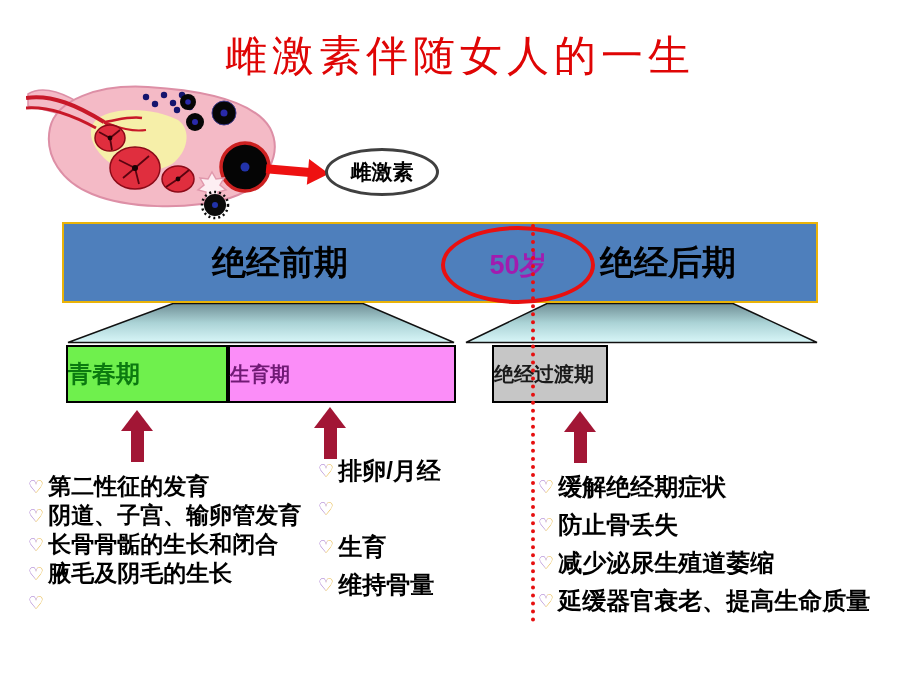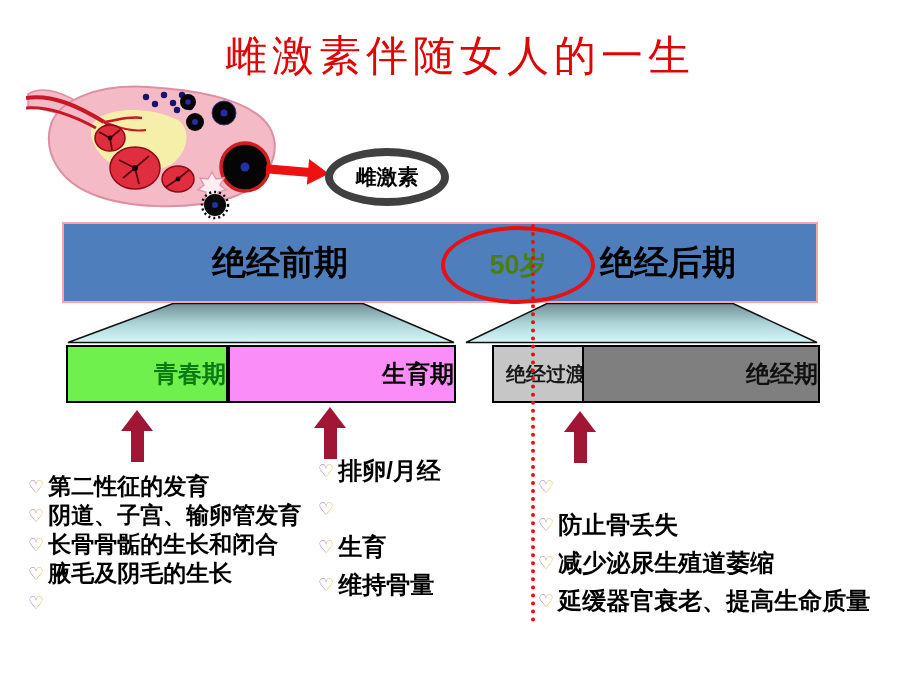--- a/index.html
+++ b/index.html
@@ -14,50 +14,50 @@
   }
   
   .ovary-svg{position:absolute;left:26px;top:76px;width:280px;height:152px;}
   
   .estro-arrow{position:absolute;left:266px;top:158px;width:64px;height:26px;transform:rotate(5deg);}
   .estro-arrow .shaft{position:absolute;left:0;top:9px;width:44px;height:9px;background:#ee1111;}
   .estro-arrow .head{position:absolute;left:42px;top:0;width:0;height:0;
     border-top:13px solid transparent;border-bottom:13px solid transparent;border-left:21px solid #ee1111;}
   .estrogen-ellipse{
     position:absolute;left:325px;top:148px;width:108px;height:42px;background:#fff;
-    border:8px solid #404040;border-radius:50%;z-index:2;
+    border:3px solid #404040;border-radius:50%;z-index:2;
     display:flex;align-items:center;justify-content:center;
     font-size:21px;font-weight:700;color:#000;
   }
   
   .axis-bar{
     position:absolute;left:62px;top:222px;width:752px;height:77px;
-    background:#4e7fbc;border:2px solid #fca5a5;z-index:1;
+    background:#4e7fbc;border:2px solid #eab308;z-index:1;
   }
   .axis-label{position:absolute;top:0;height:77px;line-height:77px;font-size:34px;font-weight:700;color:#000;white-space:nowrap;}
   .axis-label.pre{left:148px;}
   .axis-label.post{left:536px;}
   .age-ellipse{
     position:absolute;left:441px;top:226px;width:146px;height:70px;
     border:4px solid #e81010;border-radius:50%;z-index:3;
     display:flex;align-items:center;justify-content:center;
-    font-size:27px;font-weight:600;color:#4d7c0f;
+    font-size:27px;font-weight:600;color:#a21caf;
   }
   
   .dotted-line{position:absolute;left:531px;top:224px;height:398px;width:0;
     border-left:4px dotted #e61010;z-index:4;}
   
   .trap-svg{position:absolute;left:0;top:302px;width:920px;height:42px;}
   
   .stage-bar{
     position:absolute;top:345px;height:54px;border:2px solid #000;z-index:2;
-    display:flex;align-items:center;justify-content:flex-end;font-weight:700;text-align:center;
+    display:flex;align-items:center;justify-content:flex-start;font-weight:700;text-align:center;
   }
   #stage-puberty{left:66px;width:158px;background:#6ff04d;color:#0b7a10;font-size:24px;}
-  #stage-repro{left:228px;width:224px;background:#fb8df8;color:#000000;font-size:24px;}
+  #stage-repro{left:228px;width:224px;background:#fb8df8;color:#701a75;font-size:20px;}
   #stage-transition{left:492px;width:112px;background:#c6c6c6;color:#1a1a1a;font-size:20px;flex-direction:row;line-height:24px;}
   #stage-menopause{left:582px;width:234px;background:#7f7f7f;color:#111;font-size:24px;}
   
   .up-arrow{position:absolute;width:32px;z-index:2;}
   .up-arrow .head{width:0;height:0;margin:0 auto;
     border-left:16px solid transparent;border-right:16px solid transparent;border-bottom:21px solid #a21635;}
   .up-arrow .shaft{width:13px;height:31px;background:#a21635;margin:0 auto;}
   #arrow-puberty{left:121px;top:410px;}
   #arrow-repro{left:314px;top:407px;}
   #arrow-meno{left:564px;top:411px;}
@@ -173,23 +173,20 @@
   <div class="stage-bar" id="stage-puberty">
     <span>青春期</span>
   </div>
   <div class="stage-bar" id="stage-repro">
     <span>生育期</span>
   </div>
   <div class="stage-bar" id="stage-transition">
     <span>绝经</span>
     <span>过渡期</span>
   </div>
-  <div class="stage-bar" id="stage-menopause">
-    <span>绝经期</span>
-  </div>
 
   <div class="up-arrow" id="arrow-puberty">
     <div class="head"></div>
       <div class="shaft"></div>
   </div>
   <div class="up-arrow" id="arrow-repro">
     <div class="head"></div>
       <div class="shaft"></div>
   </div>
   <div class="up-arrow" id="arrow-meno">
@@ -233,20 +230,21 @@
     </div>
     <div class="benefit-item">
       <span class="heart">♡</span>
       <span>维持骨量</span>
     </div>
   </div>
 
   <div class="benefit-list" id="list-meno">
     <div class="benefit-item">
       <span class="heart">♡</span>
+      <span>缓解绝经期症状</span>
     </div>
     <div class="benefit-item">
       <span class="heart">♡</span>
       <span>防止骨丢失</span>
     </div>
     <div class="benefit-item">
       <span class="heart">♡</span>
       <span>减少泌尿生殖道萎缩</span>
     </div>
     <div class="benefit-item">

